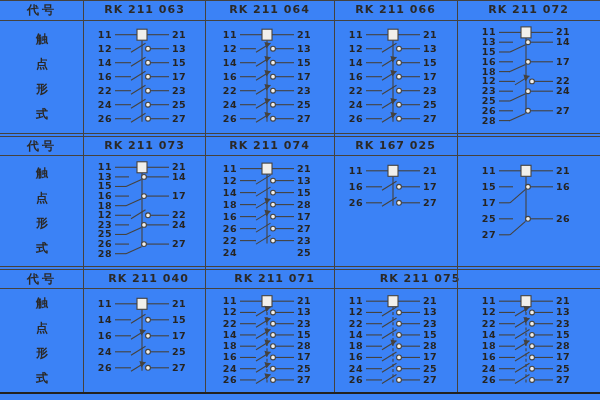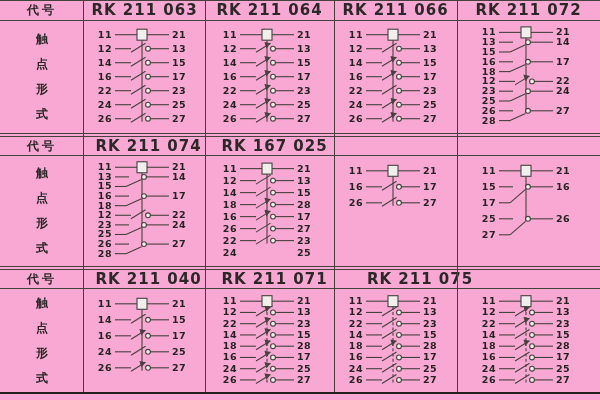--- a/index.html
+++ b/index.html
@@ -1,23 +1,23 @@
 <!DOCTYPE html>
 <html><head>
 <meta charset="utf-8">
 <style>
   html,body{margin:0;padding:0;background:#ffffff;}
-  #stage{position:relative;width:600px;height:400px;background:#f9a8d4;overflow:hidden;
+  #stage{position:relative;width:600px;height:400px;background:#3b82f6;overflow:hidden;
          font-family:"DejaVu Sans",sans-serif;color:#262422;text-decoration:underline;}
   .vline{position:absolute;top:0;width:1px;height:392px;background:#45423e;z-index:6;}
   .hline{position:absolute;left:0;width:600px;height:1px;background:#45423e;z-index:6;}
   .hline.thick{height:2px;background:#23211f;}
   .hdr-row{position:absolute;left:0;width:600px;display:flex;z-index:2;}
   .hdr-cell{box-sizing:border-box;height:18px;line-height:18px;text-align:center;
-            font-weight:bold;font-size:15px;letter-spacing:1px;color:#2b2927;white-space:nowrap;}
+            font-weight:bold;font-size:11px;letter-spacing:1px;color:#2b2927;white-space:nowrap;}
   .code-cell{font-size:12px;letter-spacing:3px;}
   .body-row{position:absolute;left:0;width:600px;display:flex;z-index:2;}
   .label-body{display:flex;flex-direction:column;align-items:center;justify-content:center;
               gap:8px;font-size:12px;font-weight:bold;color:#2b2927;}
   .diag{display:flex;justify-content:center;align-items:flex-start;}
   svg{display:block;}
 </style>
 </head>
 <body>
 
@@ -232,20 +232,21 @@
           <circle cx="71" cy="88.79" r="2.4" fill="#f1efeb" stroke="#45423e" stroke-width="1.1"></circle>
           <line x1="73.4" y1="88.79" x2="96" y2="88.79" stroke="#45423e" stroke-width="1.1"></line>
           <line x1="42" y1="98.59" x2="53" y2="98.59" stroke="#45423e" stroke-width="1.1"></line>
           <line x1="53" y1="98.59" x2="68.5" y2="91.39" stroke="#45423e" stroke-width="1.1"></line>
         </svg>
       </div>
   </div>
 
   <div class="hdr-row" style="top:137px">
     <div class="hdr-cell code-cell" style="width:84px">代号</div>
+    <div class="hdr-cell" style="width:121px">RK 211 073</div>
     <div class="hdr-cell" style="width:129px">RK 211 074</div>
     <div class="hdr-cell" style="width:123px">RK 167 025</div>
   </div>
 
   <div class="body-row" style="top:157px;height:107px">
     <div class="label-body" style="width:84px;height:107px">
       <span>触</span>
       <span>点</span>
       <span>形</span>
       <span>式</span>

